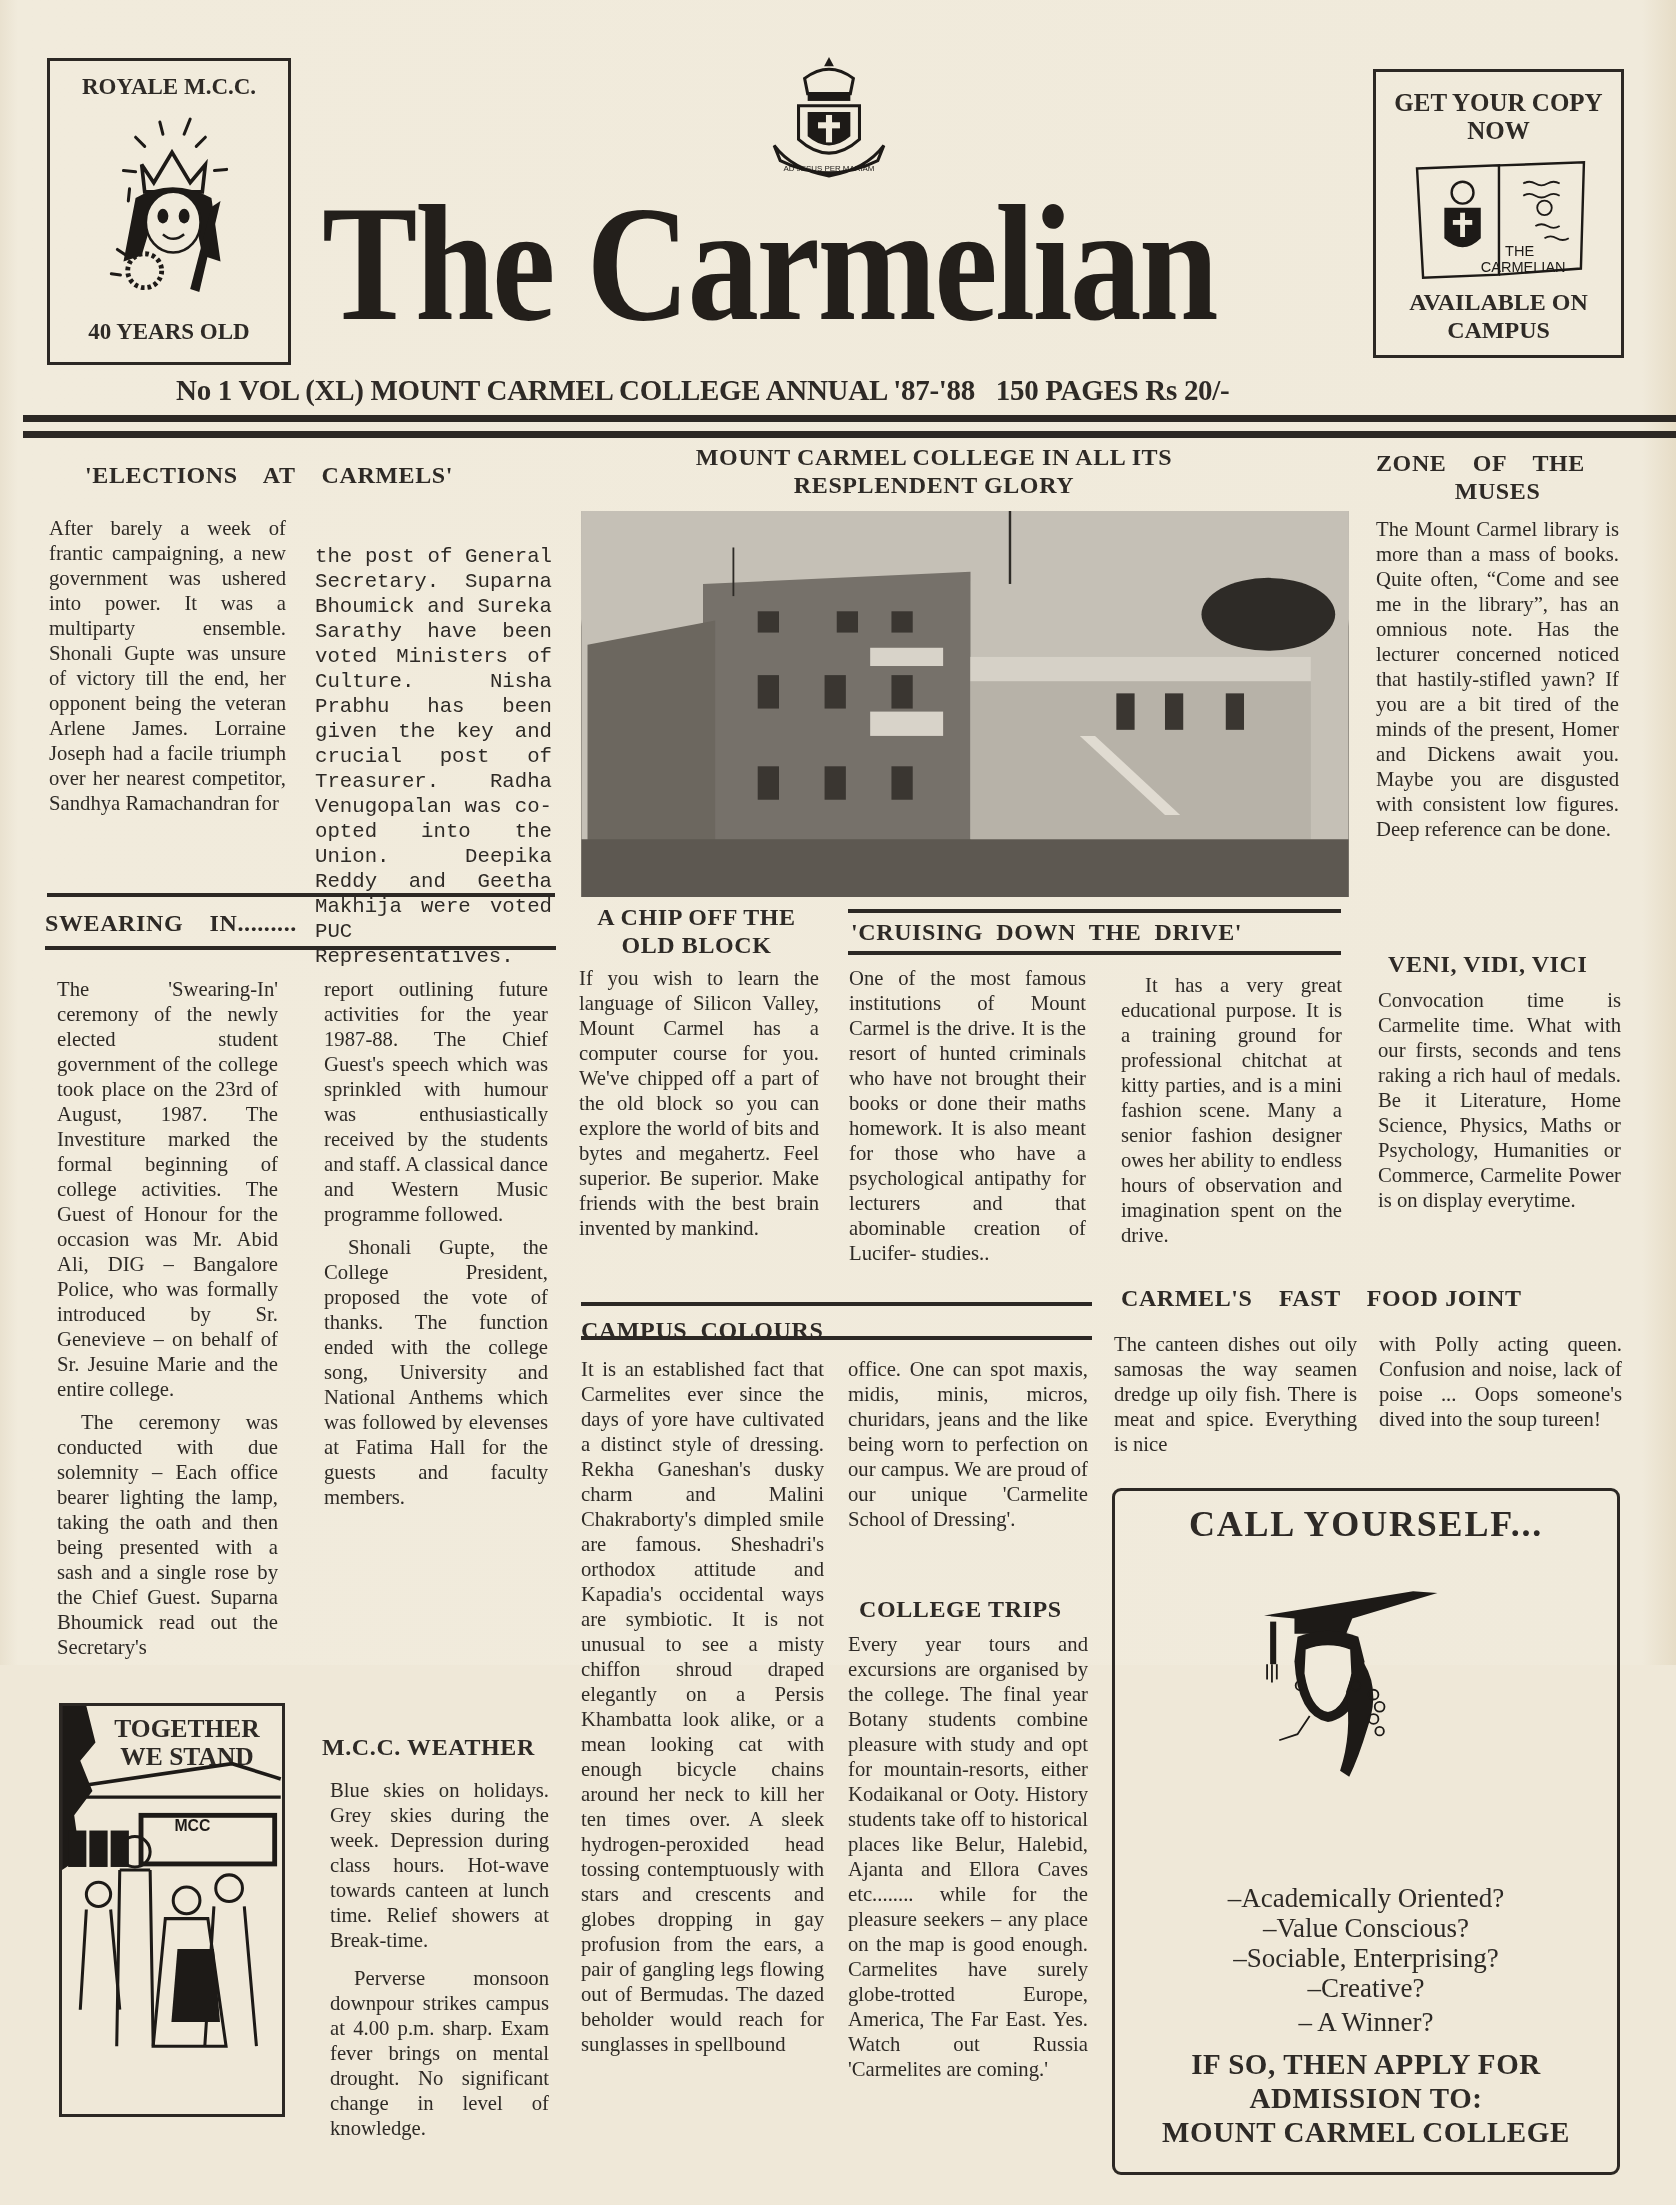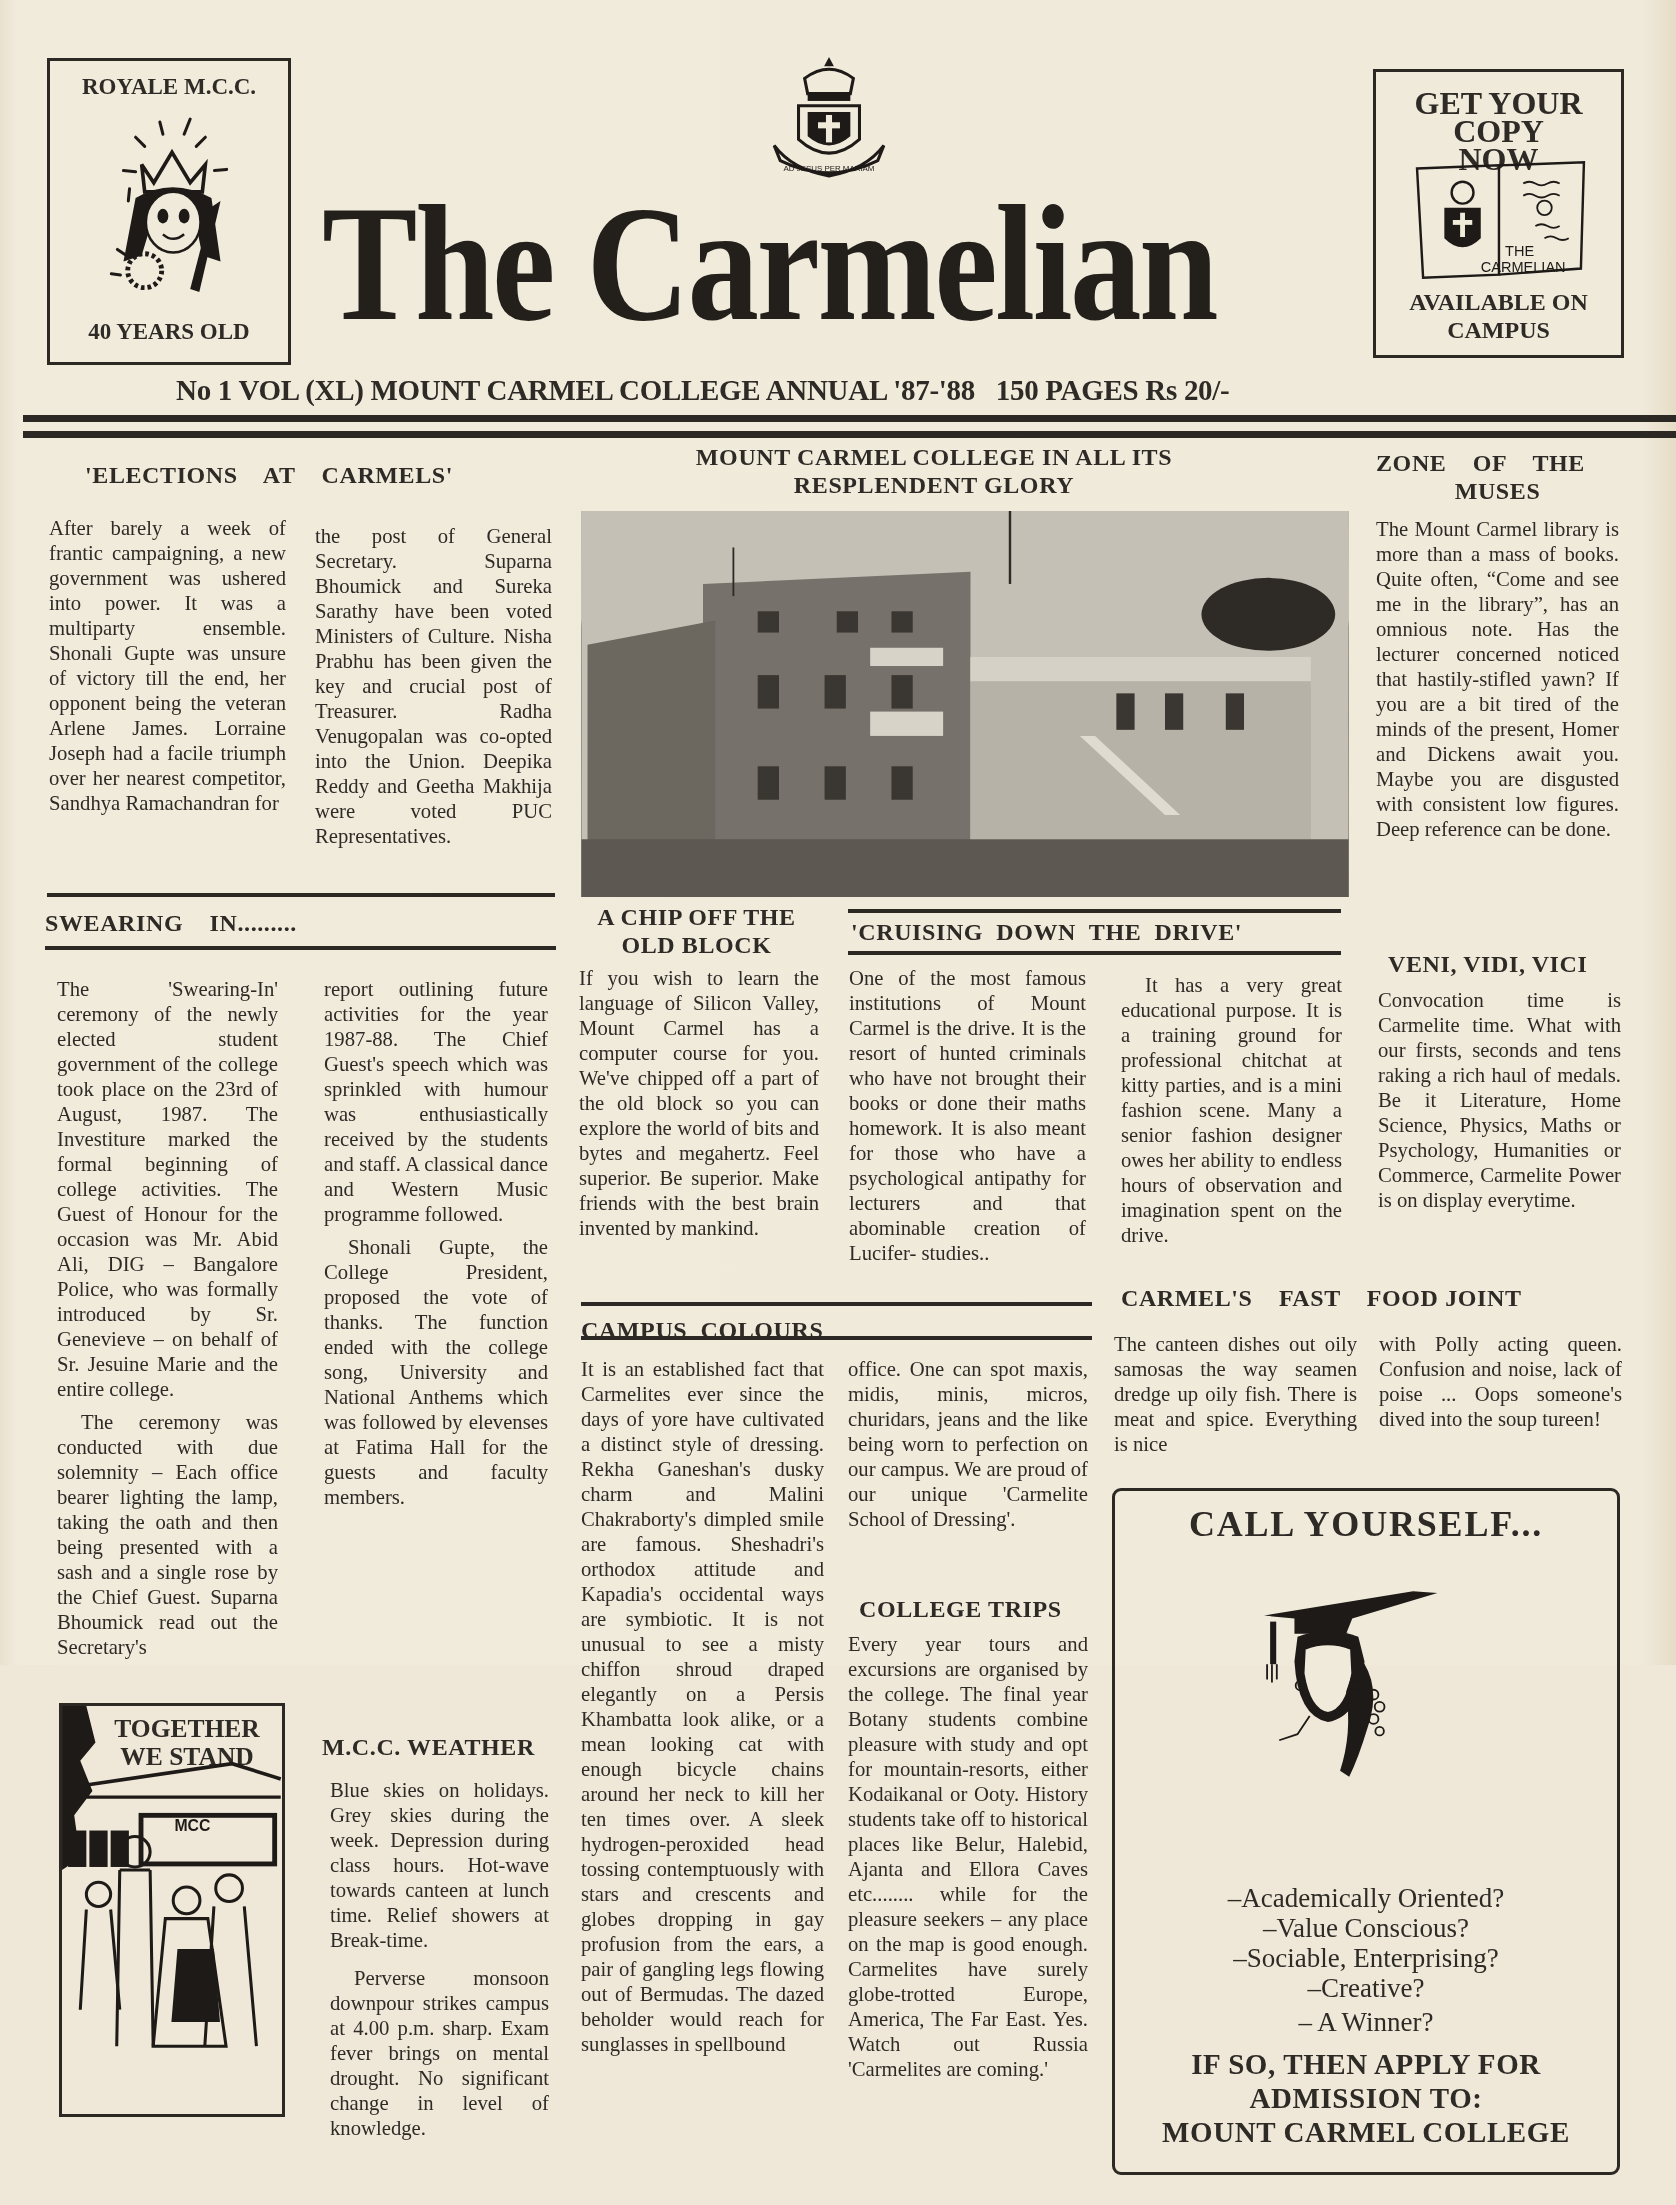--- a/index.html
+++ b/index.html
@@ -59,21 +59,21 @@
     <path d="M65 95 L135 95 L135 135 Q100 165 65 135 Z" fill="#1d1a17"></path>
     <rect x="95" y="100" width="10" height="45" fill="#f0eadb"></rect>
       <rect x="82" y="112" width="36" height="10" fill="#f0eadb"></rect>
     <path d="M10 150 Q40 190 100 200 Q160 190 190 150 L180 175 Q100 215 20 175 Z" fill="none" stroke="#1d1a17" stroke-width="5"></path>
     <text x="100" y="192" text-anchor="middle" font-size="13" font-family="Liberation Sans, sans-serif" fill="#1d1a17">AD JESUS PER MARIAM</text>
   </svg>
 
   <div class="abs title" style="left:322px;top:169px;white-space:nowrap;">The Carmelian</div>
 
   <div class="box" style="left:1373px;top:69px;width:251px;height:289px;">
-    <div class="abs ctr bold" style="left:0;right:0;top:17px;font-size:32px;line-height:28px;text-align:center;">
+    <div class="abs ctr bold" style="left:0;right:0;top:17px;font-size:25px;line-height:28px;text-align:center;">
       <div>GET YOUR COPY</div>
       <div>NOW</div>
     </div>
     <svg class="abs" style="left:38px;top:87px;" width="176" height="122" viewBox="0 0 290 200">
       <path d="M5 15 L140 10 L140 190 L15 195 Z" fill="none" stroke="#1d1a17" stroke-width="4"></path>
       <path d="M140 10 L280 5 L275 180 L140 190" fill="none" stroke="#1d1a17" stroke-width="4"></path>
       <path d="M50 80 L110 80 L110 130 Q80 160 50 130 Z" fill="#1d1a17"></path>
       <rect x="76" y="88" width="8" height="40" fill="#f0eadb"></rect>
         <rect x="64" y="100" width="32" height="8" fill="#f0eadb"></rect>
       <circle cx="80" cy="55" r="18" fill="none" stroke="#1d1a17" stroke-width="4"></circle>
@@ -92,21 +92,21 @@
       <div>CAMPUS</div>
     </div>
   </div>
 
   <div class="abs bold" style="left:176px;top:374px;font-size:29px;white-space:pre;letter-spacing:-0.3px;">No 1 VOL (XL) MOUNT CARMEL COLLEGE ANNUAL '87-'88   150 PAGES Rs 20/-</div>
   <div class="rule" style="left:23px;top:415px;width:1654px;height:6.7px;"></div>
   <div class="rule" style="left:23px;top:431px;width:1654px;height:7.3px;"></div>
 
   <div class="abs head" style="left:85px;top:461px;white-space:pre;">'ELECTIONS    AT    CARMELS'</div>
   <div class="abs body-text" style="left:49px;top:516px;width:237px;">After barely a week of frantic campaigning, a new government was ushered into power. It was a multiparty ensemble. Shonali Gupte was unsure of victory till the end, her opponent being the veteran Arlene James. Lorraine Joseph had a facile triumph over her nearest competitor, Sandhya Ramachandran for</div>
-  <div class="abs body-text" style="left:315px;top:524px;width:237px;">the post of General Secretary. Suparna Bhoumick and Sureka Sarathy have been voted Ministers of Culture. Nisha Prabhu has been given the key and crucial post of Treasurer. Radha Venugopalan was co-opted into the Union. Deepika Reddy and Geetha Makhija were voted PUC Representatives.</div>
+  <div class="abs body-text" style="left:315px;top:544px;width:237px;font-family:Liberation Mono, monospace;">the post of General Secretary. Suparna Bhoumick and Sureka Sarathy have been voted Ministers of Culture. Nisha Prabhu has been given the key and crucial post of Treasurer. Radha Venugopalan was co-opted into the Union. Deepika Reddy and Geetha Makhija were voted PUC Representatives.</div>
   <div class="rule" style="left:47px;top:893px;width:508px;height:3.6px;"></div>
 
   <div class="abs ctr head" style="left:651px;top:443px;width:566px;font-size:24px;">
     <div>MOUNT CARMEL COLLEGE IN ALL ITS</div>
     <div>RESPLENDENT GLORY</div>
   </div>
   <div class="photo" style="left:581px;top:511px;width:768px;height:386px;">
     <svg width="768" height="386" viewBox="0 0 1262 635">
       <rect width="1262" height="635" fill="#c5c0b6"></rect>
       <ellipse cx="1130" cy="170" rx="110" ry="60" fill="#2e2b27"></ellipse>

